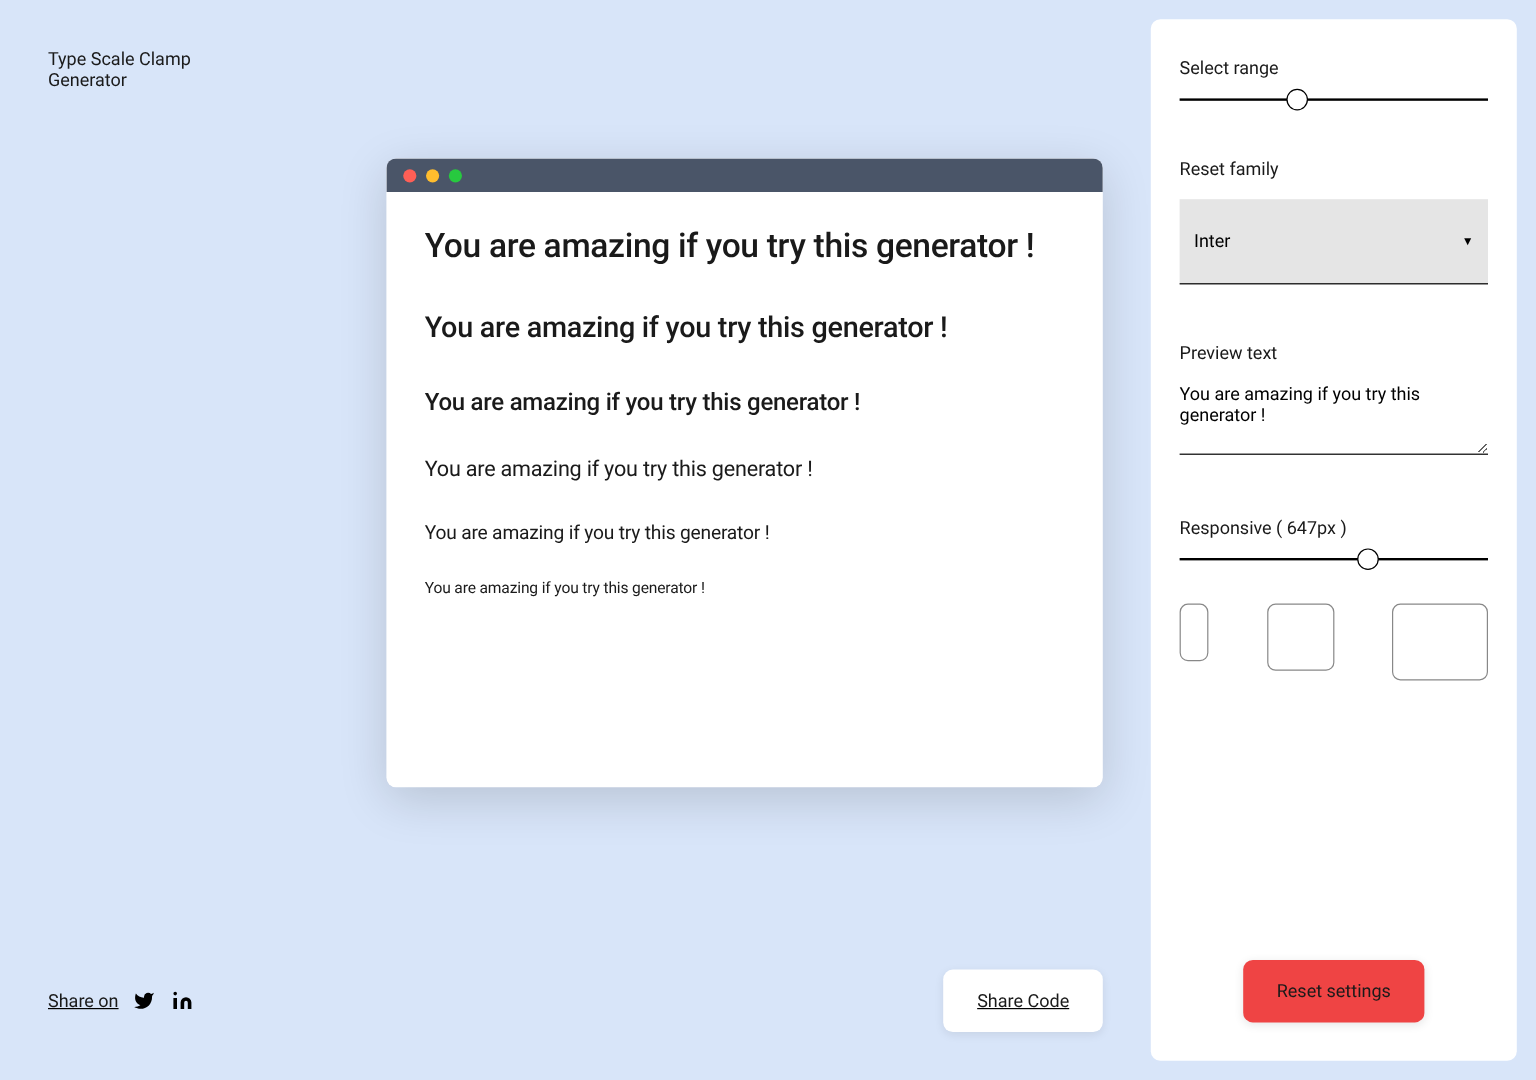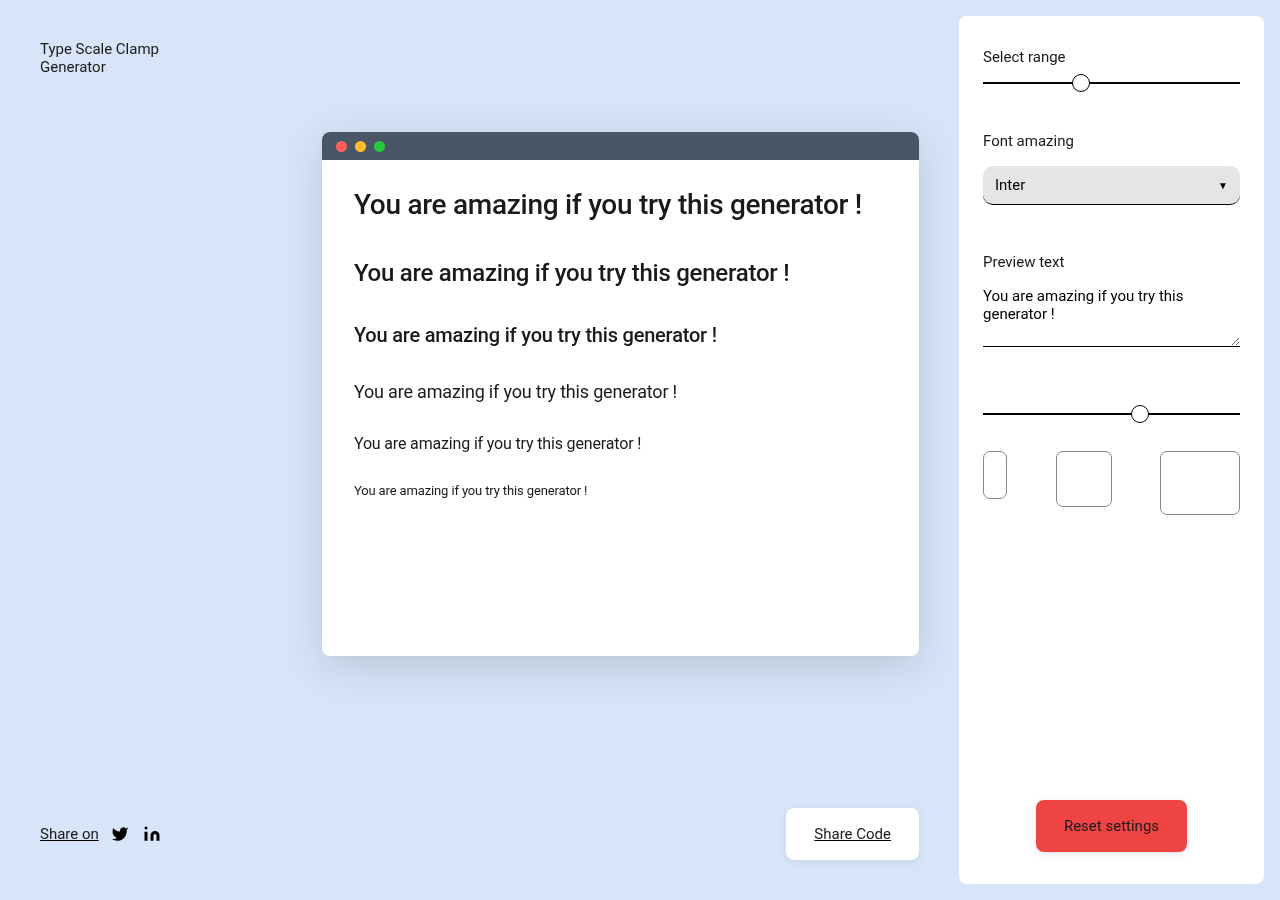--- a/index.html
+++ b/index.html
@@ -140,27 +140,26 @@
       background: #fff;
       border: 1px solid #000;
       top: 50%;
       transform: translate(-50%, -50%);
       cursor: pointer;
     }
     .select-wrapper {
       position: relative;
       background: #e5e5e5;
       border-bottom: 1px solid #000;
-      padding: 10px 12px;
+      padding: 26px 12px;
       font-size: 15px;
       cursor: pointer;
       display: flex;
       justify-content: space-between;
       align-items: center;
-      border-radius: 10px;
     }
     .select-arrow {
       font-size: 10px;
     }
     .textarea-preview {
       width: 100%;
       border: none;
       border-bottom: 1px solid #000;
       padding: 0 0 18px 0;
       font-size: 15px;
@@ -247,35 +246,36 @@
 
 <div class="sidebar">
   <div class="field-group">
     <span class="field-label">Select range</span>
     <div class="slider">
       <div class="slider-thumb" style="left:38%"></div>
     </div>
   </div>
 
   <div class="field-group">
-    <span class="field-label">Font amazing</span>
+    <span class="field-label">Reset family</span>
     <div class="select-wrapper">
       <span>Inter</span>
       <span class="select-arrow">▼</span>
     </div>
   </div>
 
   <div class="field-group">
     <span class="field-label">Preview text</span>
     <div class="textarea-wrap">
       <textarea class="textarea-preview" style="">You are amazing if you try this generator !</textarea>
     </div>
   </div>
 
   <div class="field-group">
+    <span class="field-label">Responsive ( 647px )</span>
     <div class="slider">
       <div class="slider-thumb" style="left:61%"></div>
     </div>
     <div class="device-buttons">
       <div class="device-btn d1"></div>
       <div class="device-btn d2"></div>
       <div class="device-btn d3"></div>
     </div>
   </div>
 

